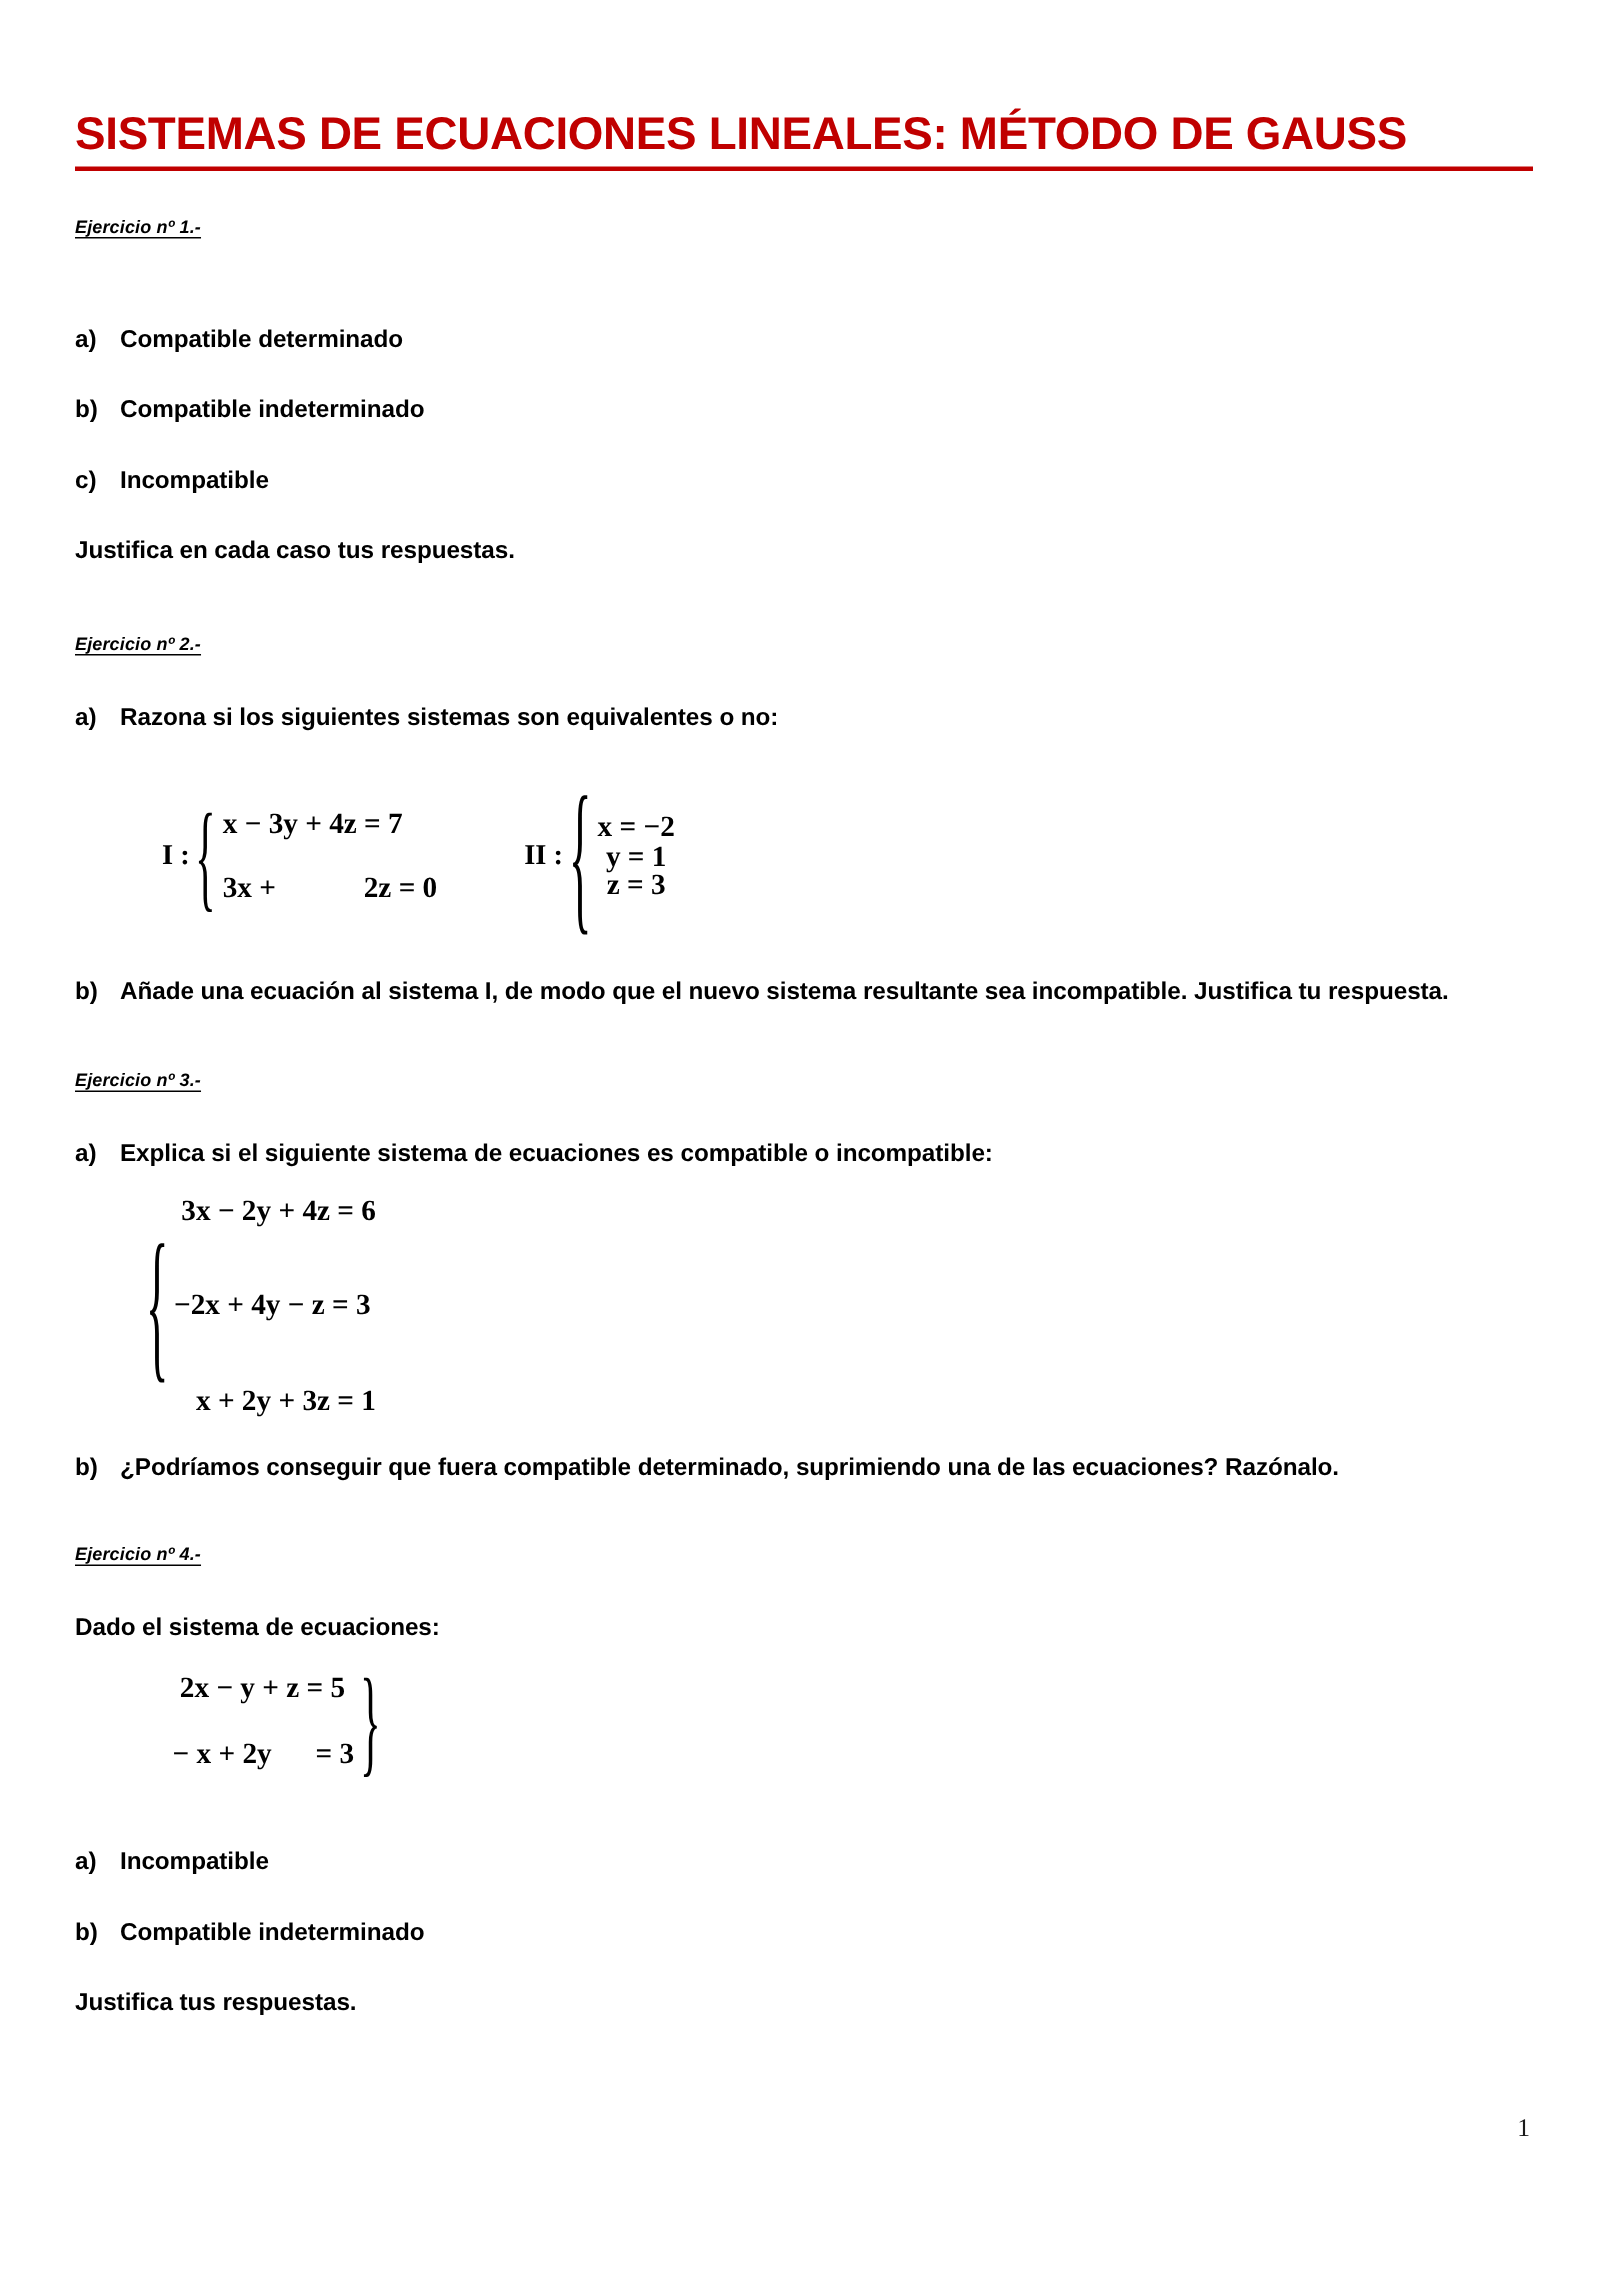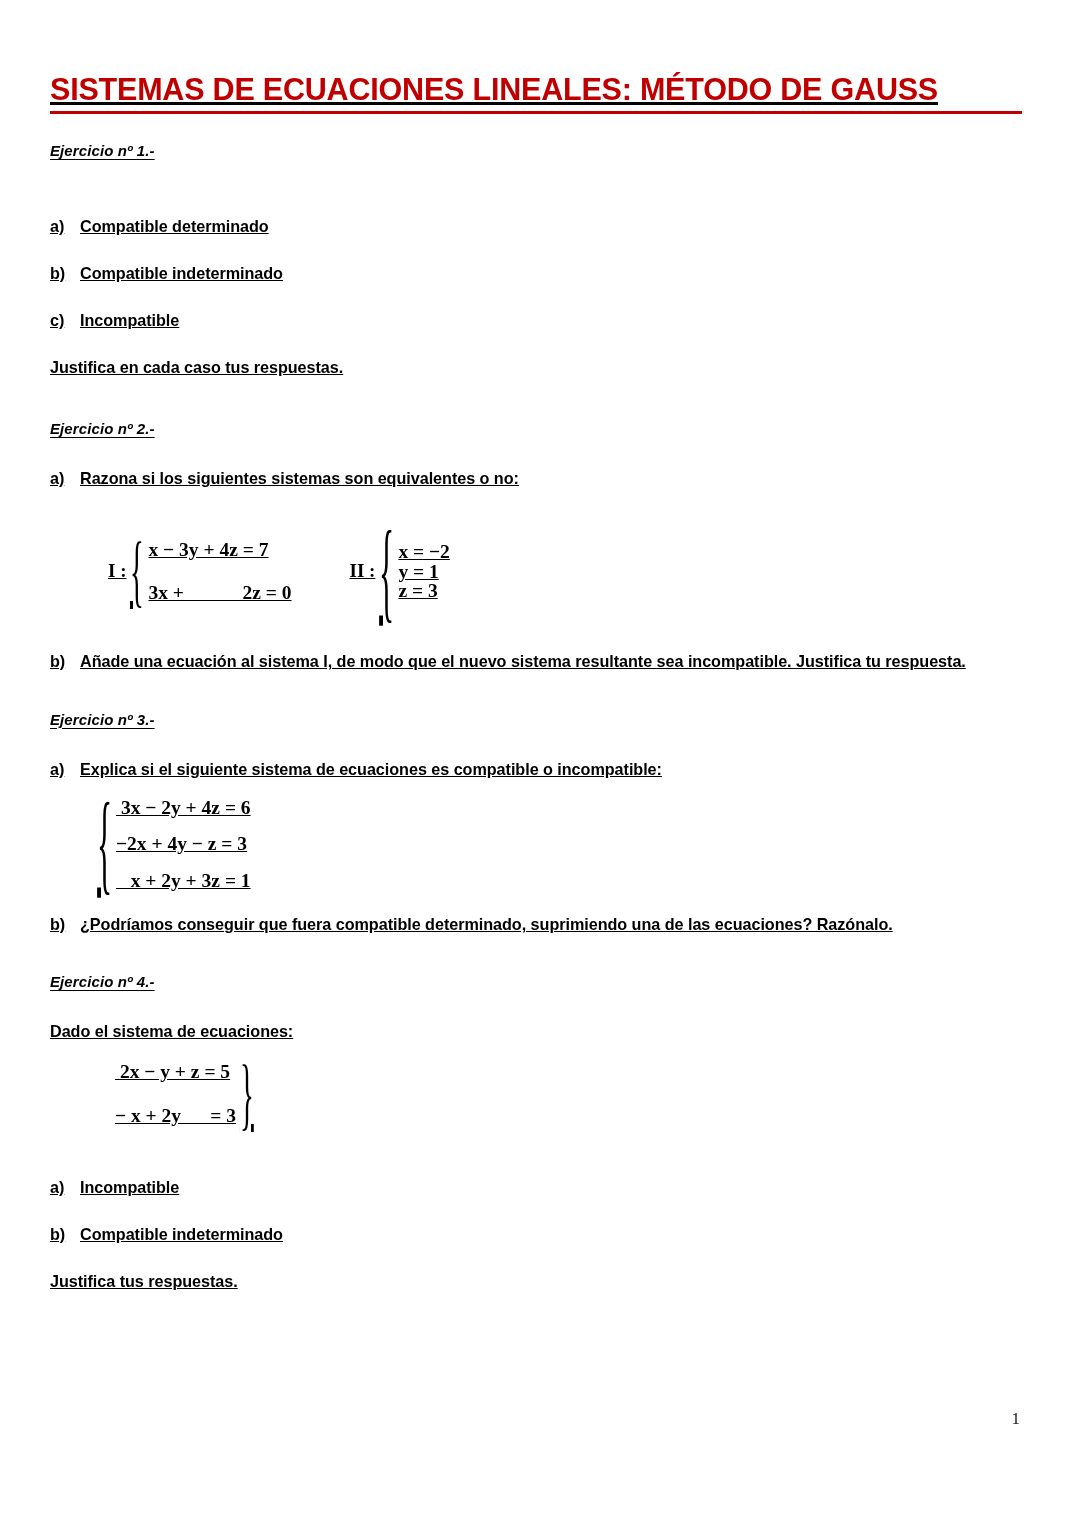--- a/index.html
+++ b/index.html
@@ -14,21 +14,20 @@
     font-family: "Liberation Sans", sans-serif;
     color: #000000;
     position: relative;
     overflow: hidden;
   }
   .page {
     position: relative;
     width: 1080px;
     height: 1355px;
     padding: 0;
-    text-decoration: underline;
   }
   .content {
     padding: 72px 55px 0 50px;
   }
 
   
   .doc-title {
     font-size: 30.5px;
     font-weight: bold;
     color: #C00000;
@@ -36,21 +35,21 @@
     line-height: 1.12;
     white-space: nowrap;
     margin: 0;
     padding-bottom: 5px;
     border-bottom: 3px solid #C00000;
     width: 972px;
   }
 
   
   .ej-heading {
-    font-size: 15px;
+    font-size: 12px;
     font-weight: bold;
     font-style: italic;
     text-decoration: underline;
     text-underline-offset: 3px;
     display: inline-block;
     margin: 0;
     letter-spacing: 0.1px;
   }
   .ej-heading-wrap { margin: 0; }
 
@@ -198,21 +197,21 @@
         <span class="brace-left brace-2">{</span>
         <div class="eqs eq-sp-2" style="padding-left:6px;">
           <div class="eq">x − 3y + 4z = 7</div>
           <div class="eq">3x +            2z = 0</div>
         </div>
       </div>
 
       <div class="sys-block" style="margin-left:58px;">
         <span class="sys-label">II :</span>
         <span class="brace-left brace-3">{</span>
-        <div class="eqs eq-sp-3" style="padding-left:6px;">
+        <div class="eqs eq-sp-3" style="padding-left:6px;align-items:center;">
           <div class="eq">x = −2</div>
           <div class="eq">y = 1</div>
           <div class="eq">z = 3</div>
         </div>
       </div>
 
     </div>
 
     <div class="sp-20"></div>
 
@@ -230,21 +229,21 @@
     <div class="item">
       <span class="mark">a)</span>
       <span class="txt">Explica si el siguiente sistema de ecuaciones es compatible o incompatible:</span>
     </div>
 
     <div class="sp-18"></div>
 
     <div class="math-row" style="padding-left:45px; align-items:center;">
       <div class="sys-block">
         <span class="brace-left brace-3">{</span>
-        <div class="eqs eq-sp-4" style="padding-left:6px;">
+        <div class="eqs eq-sp-4" style="padding-left:6px;gap:27px;">
           <div class="eq"> 3x − 2y + 4z = 6</div>
           <div class="eq">−2x + 4y − z = 3</div>
           <div class="eq">   x + 2y + 3z = 1</div>
         </div>
       </div>
     </div>
 
     <div class="sp-24"></div>
 
     <div class="item">

